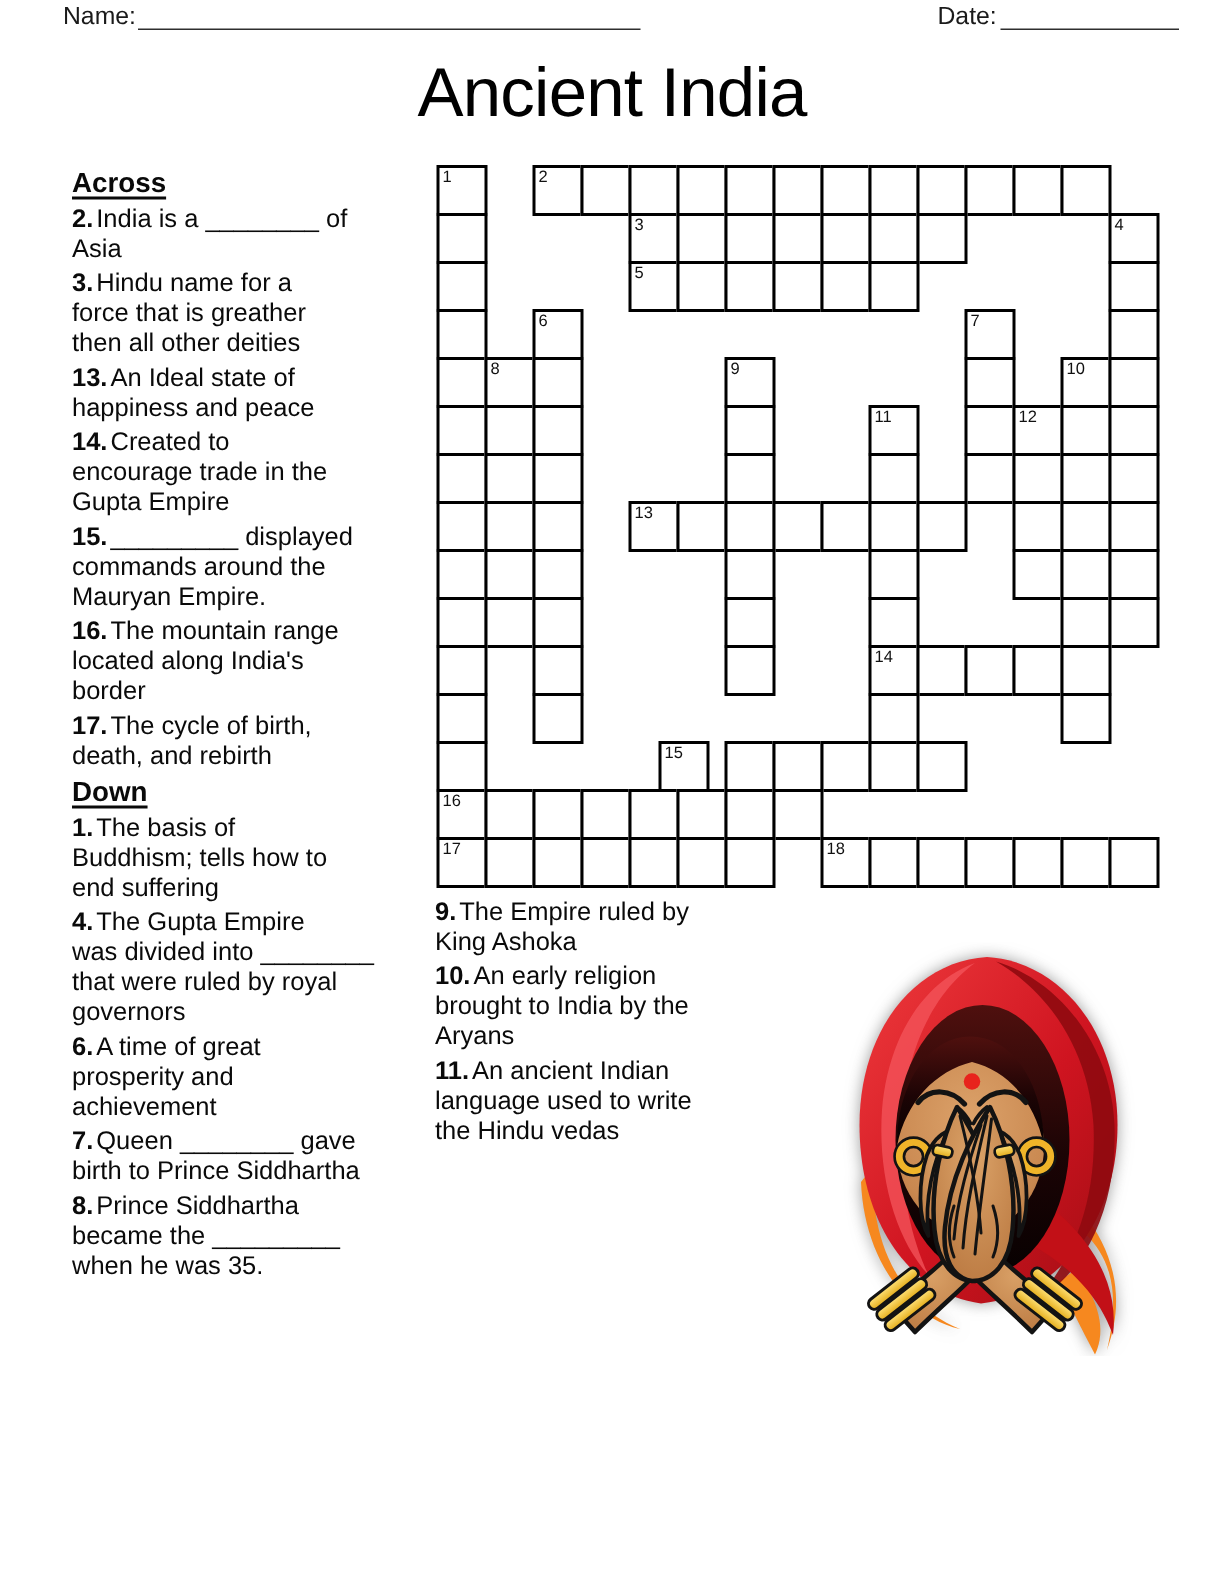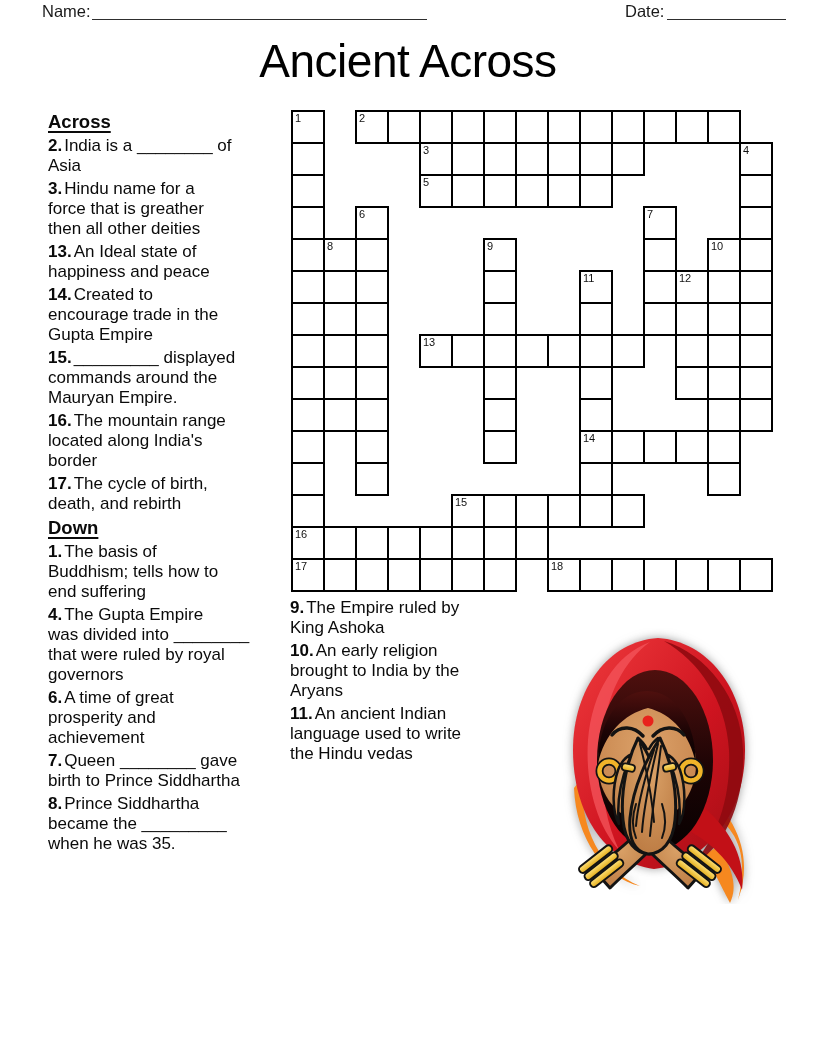--- a/index.html
+++ b/index.html
@@ -38,21 +38,21 @@
 </head>
 <body>
 
 <div class="page">
 
   <span class="hdr-label" id="name-label">Name:</span>
   <span class="hdr-line" id="name-line"></span>
   <span class="hdr-label" id="date-label">Date:</span>
   <span class="hdr-line" id="date-line"></span>
 
-  <div class="title">Ancient Across</div>
+  <div class="title">Ancient India</div>
 
   <div id="grid">
       <div class="gcell" style="left: 0px; top: 0px;">
         <span class="gnum">1</span>
       </div>
       <div class="gcell" style="left: 64px; top: 0px;">
         <span class="gnum">2</span>
       </div>
       <div class="gcell" style="left: 96px; top: 0px;"></div>
       <div class="gcell" style="left: 128px; top: 0px;"></div>
@@ -169,21 +169,21 @@
       </div>
       <div class="gcell" style="left: 320px; top: 320px;"></div>
       <div class="gcell" style="left: 352px; top: 320px;"></div>
       <div class="gcell" style="left: 384px; top: 320px;"></div>
       <div class="gcell" style="left: 416px; top: 320px;"></div>
       <div class="gcell" style="left: 0px; top: 352px;"></div>
       <div class="gcell" style="left: 64px; top: 352px;"></div>
       <div class="gcell" style="left: 288px; top: 352px;"></div>
       <div class="gcell" style="left: 416px; top: 352px;"></div>
       <div class="gcell" style="left: 0px; top: 384px;"></div>
-      <div class="gcell" style="left: 160px; top: 384px;">
+      <div class="gcell" style="left: 148px; top: 384px;">
         <span class="gnum">15</span>
       </div>
       <div class="gcell" style="left: 192px; top: 384px;"></div>
       <div class="gcell" style="left: 224px; top: 384px;"></div>
       <div class="gcell" style="left: 256px; top: 384px;"></div>
       <div class="gcell" style="left: 288px; top: 384px;"></div>
       <div class="gcell" style="left: 320px; top: 384px;"></div>
       <div class="gcell" style="left: 0px; top: 416px;">
         <span class="gnum">16</span>
       </div>

